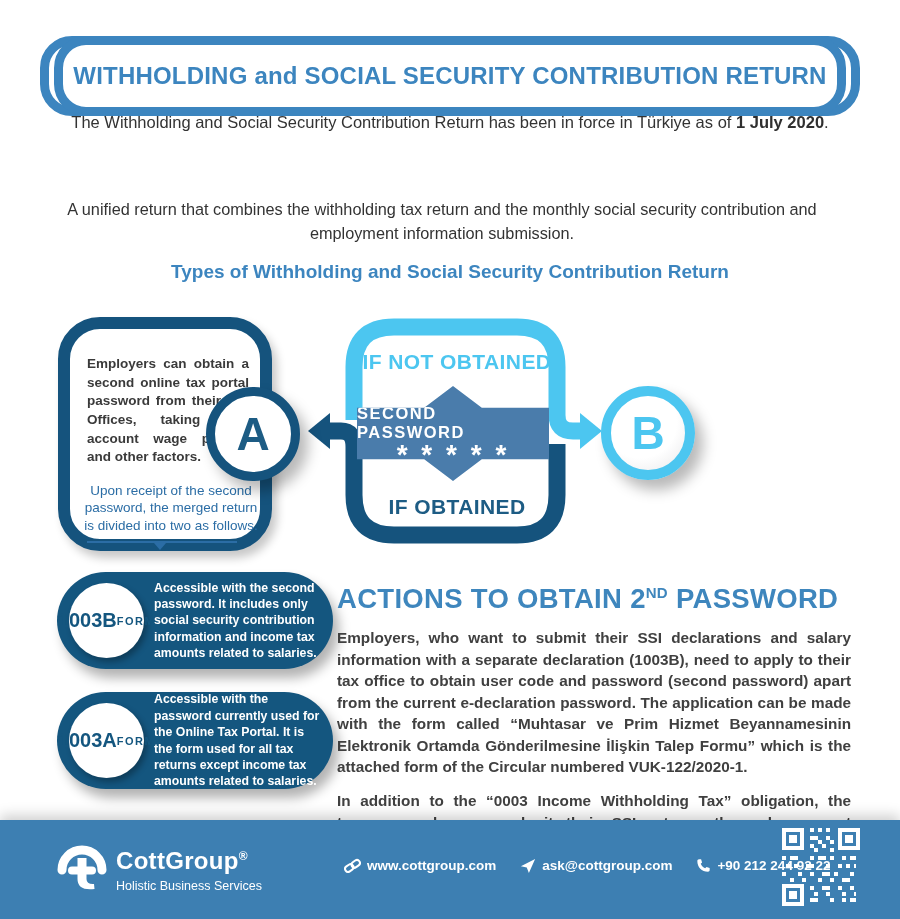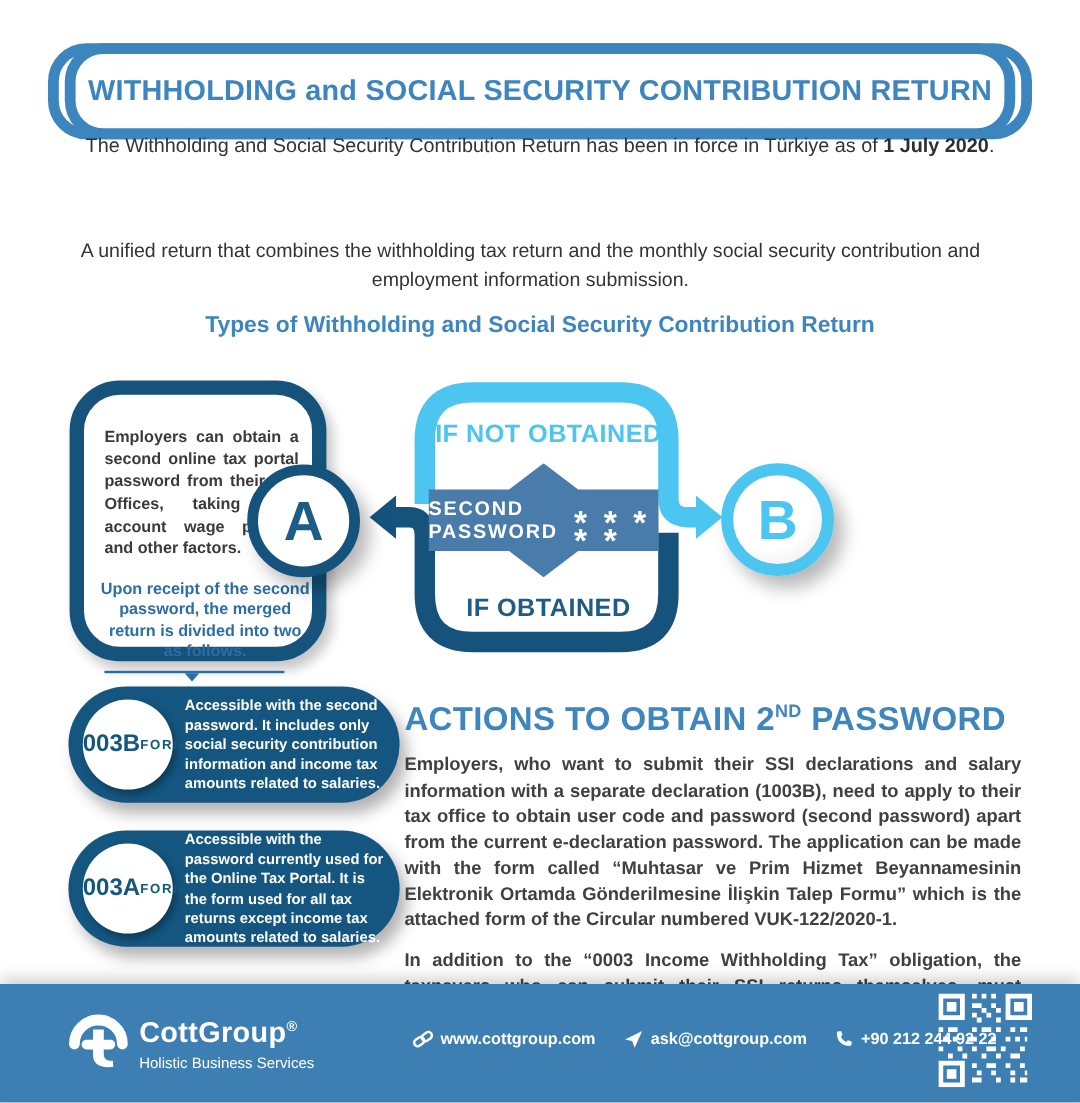--- a/index.html
+++ b/index.html
@@ -54,21 +54,21 @@
     background: #ffffff; border: 12px solid #15537d; border-radius: 42px;
     box-shadow: 5px 7px 10px rgba(0,0,0,0.22);
     padding: 26px 28px 0 17px;
   }
   .box-a .txt {
     width: 162px; text-align: justify; font-weight: bold;
     font-size: 13.5px; line-height: 1.38; color: #3a3a3a;
   }
   .box-a .note {
     margin-top: 15px; margin-left: -4px; width: 176px; text-align: center;
-    font-weight: bold; font-size: 13.5px; line-height: 1.3; color: #2b6da5;
+    font-weight: normal; font-size: 13.5px; line-height: 1.3; color: #2b6da5;
   }
   .box-a .divider { margin: 7px auto 0; width: 150px; border-top: 2px solid #2b6da5; }
   .box-a .tri-down {
     margin: 0 auto; width: 0; height: 0;
     border-left: 6px solid transparent; border-right: 6px solid transparent;
     border-top: 7px solid #2b6da5;
   }
 
   .circle {
     position: absolute; width: 94px; height: 94px; border-radius: 50%;
@@ -93,21 +93,21 @@
     font-weight: bold; font-size: 21px; letter-spacing: 0.4px; z-index: 3;
   }
   .lbl-not { left: 344px; top: 350px; color: #4cc6f0; }
   .lbl-obt { left: 344px; top: 495px; color: #1d5c84; }
 
   .badge {
     position: absolute; left: 357px; top: 386px; width: 192px; height: 95px;
     background: #4a7cab; z-index: 4;
     clip-path: polygon(0% 23%, 35% 23%, 50% 0%, 65% 23%, 100% 23%,
                        100% 77%, 65% 77%, 50% 100%, 35% 77%, 0% 77%);
-    display: flex; flex-direction: row; align-items: center; justify-content: center;
+    display: flex; flex-direction: column; align-items: center; justify-content: center;
   }
   .badge .l1 { color: #ffffff; font-weight: bold; font-size: 16.5px; letter-spacing: 1.5px; }
   .badge .stars {
     color: #ffffff; font-weight: bold; font-size: 28px; letter-spacing: 3px;
     line-height: 0.55; margin-top: 5px; height: 16px; overflow: visible;
   }
 
   .box-b {
     position: absolute; left: 643px; top: 313px; width: 204px; height: 235px;
     background: #ffffff; border: 11px solid #4cc6f0; border-radius: 48px;

